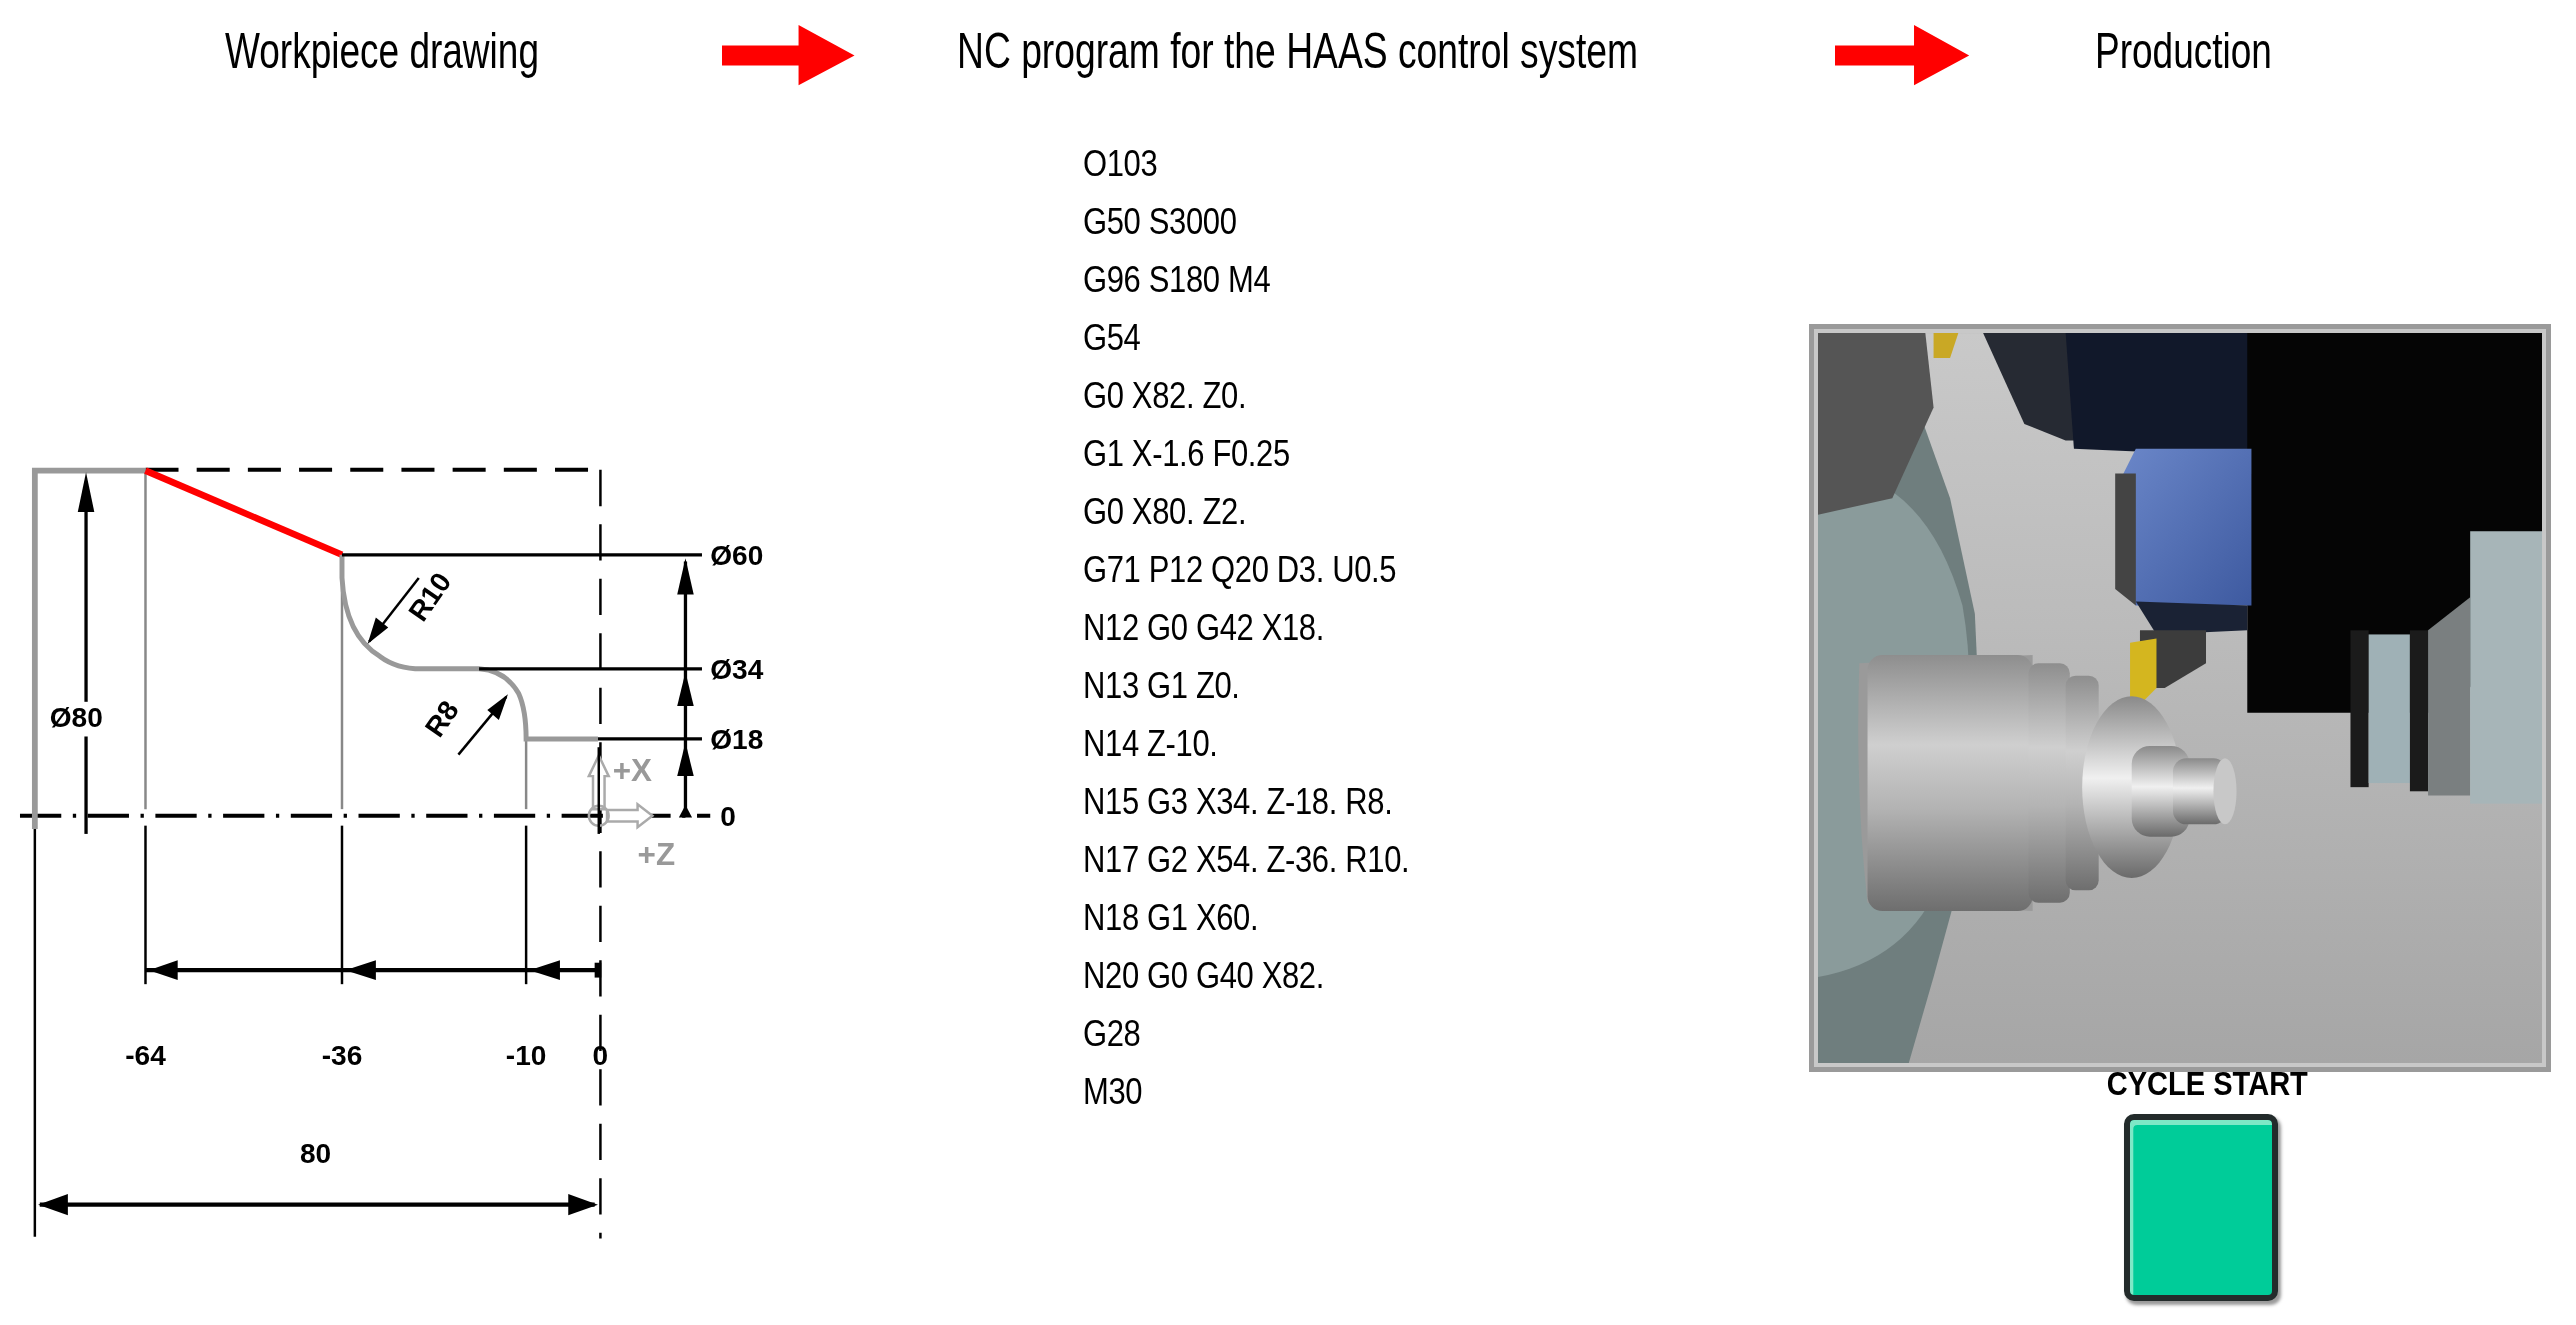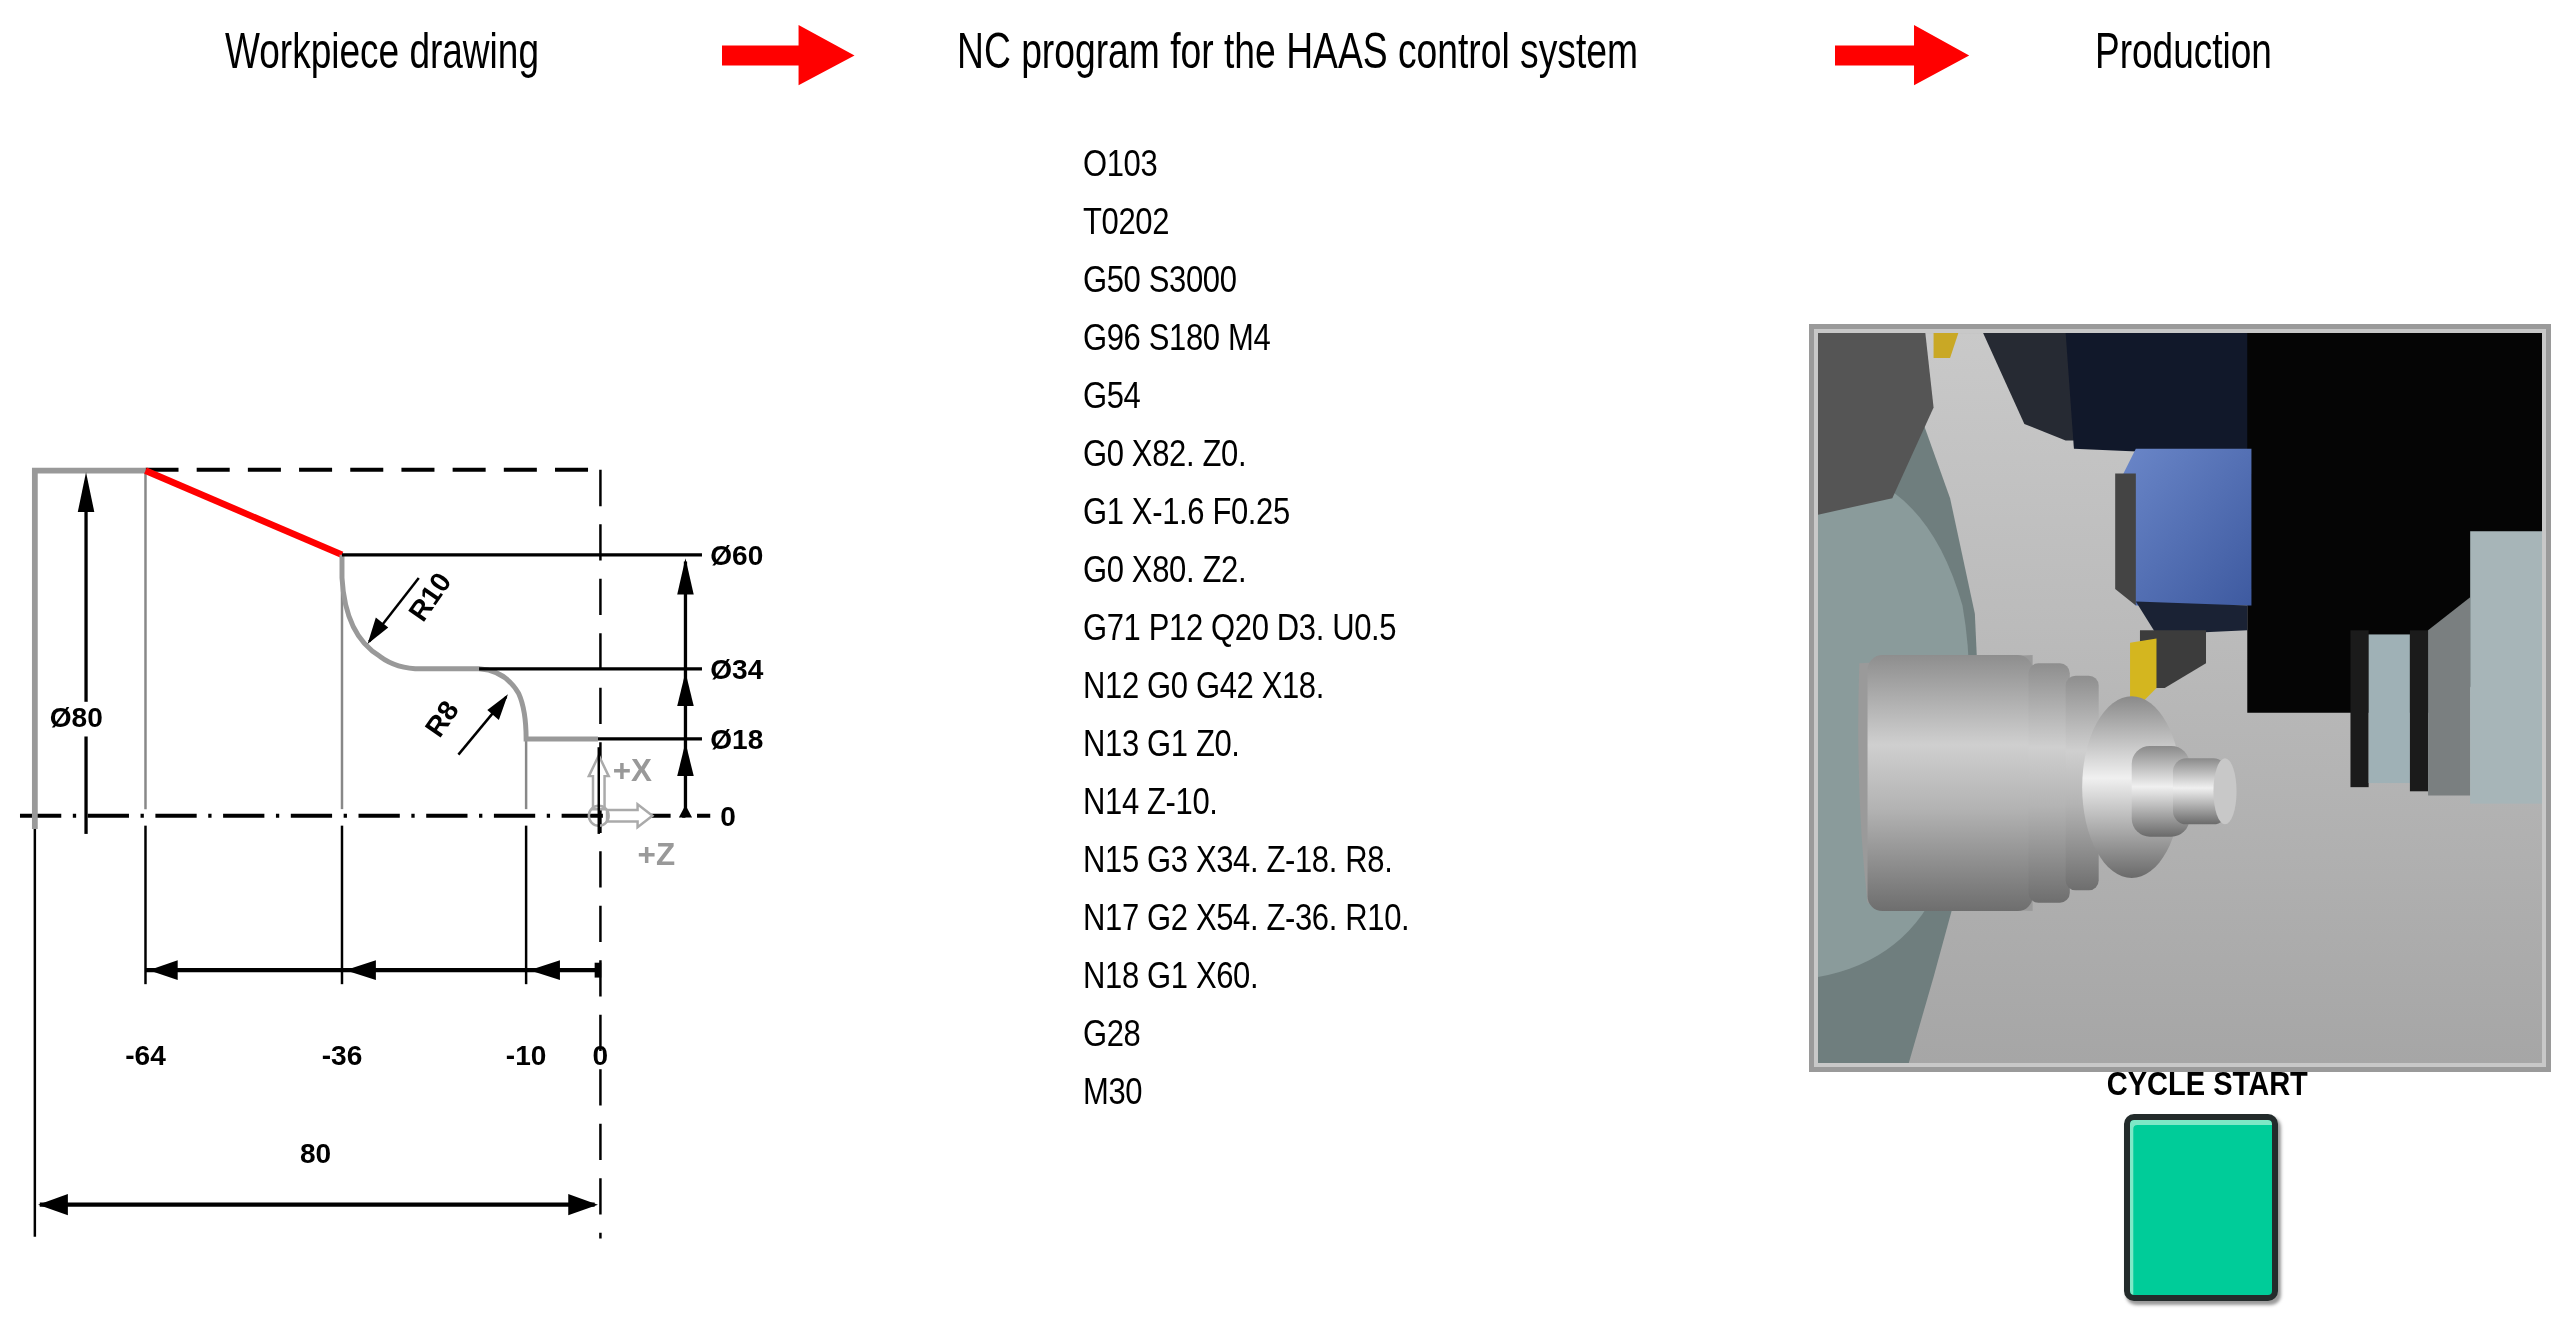--- a/index.html
+++ b/index.html
@@ -116,34 +116,34 @@
     <text x="637" y="1290" text-anchor="middle">-10</text>
     <text x="727" y="1290" text-anchor="middle">0</text>
     <text x="382" y="1408" text-anchor="middle">80</text>
     <text x="742" y="946" fill="#999" font-size="38">+X</text>
     <text x="772" y="1048" fill="#999" font-size="38">+Z</text>
   </g>
 </svg>
 
 <div class="nc">
   <div class="nc-line"><span class="txt">O103</span></div>
-  <div class="nc-line"><span class="txt">T0202</span></div>
   <div class="nc-line"><span class="txt">G50 S3000</span></div>
   <div class="nc-line"><span class="txt">G96 S180 M4</span></div>
   <div class="nc-line"><span class="txt">G54</span></div>
   <div class="nc-line"><span class="txt">G0 X82. Z0.</span></div>
   <div class="nc-line"><span class="txt">G1 X-1.6 F0.25</span></div>
   <div class="nc-line"><span class="txt">G0 X80. Z2.</span></div>
   <div class="nc-line"><span class="txt">G71 P12 Q20 D3. U0.5</span></div>
   <div class="nc-line"><span class="txt">N12 G0 G42 X18.</span></div>
   <div class="nc-line"><span class="txt">N13 G1 Z0.</span></div>
   <div class="nc-line"><span class="txt">N14 Z-10.</span></div>
   <div class="nc-line"><span class="txt">N15 G3 X34. Z-18. R8.</span></div>
   <div class="nc-line"><span class="txt">N17 G2 X54. Z-36. R10.</span></div>
   <div class="nc-line"><span class="txt">N18 G1 X60.</span></div>
+  <div class="nc-line"><span class="txt">N20 G0 G40 X82.</span></div>
   <div class="nc-line"><span class="txt">G28</span></div>
   <div class="nc-line"><span class="txt">M30</span></div>
 </div>
 
 <div class="viewport">
   <div class="viewport-inner">
     <svg width="724" height="730" viewBox="0 0 877 884">
       <defs>
         <linearGradient id="bgGrad" x1="0" y1="0" x2="0" y2="1">
           <stop offset="0" stop-color="#c9c9c9"></stop>

